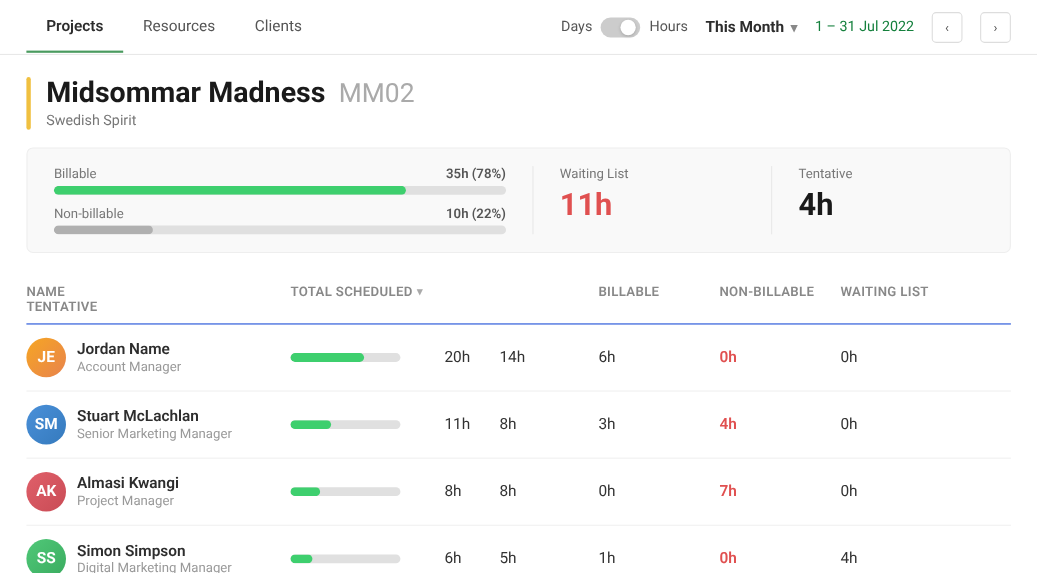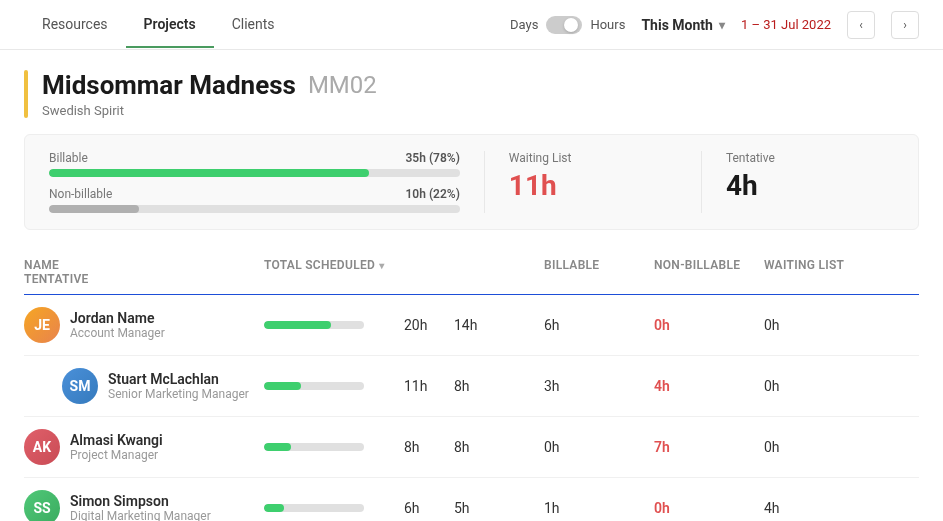--- a/index.html
+++ b/index.html
@@ -9,21 +9,21 @@
     .top-nav { display: flex; align-items: center; padding: 0 24px; border-bottom: 1px solid #e8e8e8; height: 50px; }
     .nav-tabs { display: flex; gap: 0; }
     .nav-tab { padding: 14px 18px; cursor: pointer; color: #555; font-size: 14px; border-bottom: 2px solid transparent; position: relative; }
     .nav-tab.active { color: #2d2d2d; font-weight: 600; border-bottom: 2px solid #4a9b5f; }
     .nav-controls { margin-left: auto; display: flex; align-items: center; gap: 16px; }
     .toggle-group { display: flex; align-items: center; gap: 8px; font-size: 13px; color: #555; }
     .toggle { width: 36px; height: 18px; background: #ccc; border-radius: 9px; position: relative; cursor: pointer; }
     .toggle-knob { width: 14px; height: 14px; background: #fff; border-radius: 50%; position: absolute; top: 2px; left: 2px; transition: left 0.2s; box-shadow: 0 1px 3px rgba(0,0,0,0.2); }
     .month-selector { display: flex; align-items: center; gap: 6px; font-size: 14px; font-weight: 700; color: #2d2d2d; cursor: pointer; }
     .month-selector .chevron { color: #888; font-size: 12px; }
-    .date-range { font-size: 13px; color: #b91c1c; }
+    .date-range { font-size: 13px; color: #15803d; }
     .nav-arrow { width: 28px; height: 28px; border: 1px solid #ddd; border-radius: 4px; display: flex; align-items: center; justify-content: center; cursor: pointer; font-size: 12px; color: #555; background: #fff; }
 
     
     .project-header { padding: 20px 24px 16px; display: flex; align-items: flex-start; }
     .project-accent { width: 4px; background: #f0c040; border-radius: 2px; margin-right: 14px; align-self: stretch; min-height: 44px; }
     .project-title-block {}
     .project-title { display: flex; align-items: center; gap: 12px; }
     .project-name { font-size: 26px; font-weight: 700; color: #1a1a1a; }
     .project-code { font-size: 24px; color: #aaa; font-weight: 400; }
     .project-subtitle { font-size: 13px; color: #777; margin-top: 3px; }
@@ -60,36 +60,36 @@
     .person-role { font-size: 12px; color: #999; }
     .scheduled-cell { display: flex; align-items: center; gap: 8px; }
     .mini-bar-bg { width: 100px; height: 8px; background: #e0e0e0; border-radius: 4px; overflow: hidden; }
     .mini-bar-fill { height: 100%; border-radius: 4px; background: #3ecf6e; }
     .cell-value { font-size: 14px; color: #333; }
     .cell-value.red { color: #e05050; font-weight: 600; }
     .sort-icon { font-size: 10px; color: #aaa; }
 
     
     .avatar-jordan { background: linear-gradient(135deg, #f6a623, #e8834d); }
-    .avatar-stuart { background: linear-gradient(135deg, #4a90d9, #357abd); margin-left: 38px; }
+    .avatar-stuart { background: linear-gradient(135deg, #4a90d9, #357abd); }
     .avatar-almasi { background: linear-gradient(135deg, #e0606a, #c94b55); }
     .avatar-simon { background: linear-gradient(135deg, #50c878, #3aab5f); }
 
     .avatar-placeholder { width: 100%; height: 100%; display: flex; align-items: center; justify-content: center; color: #fff; font-weight: 700; font-size: 14px; }
   </style>
 </head>
 <body>
 
 <div class="top-nav">
   <div class="nav-tabs">
+    <div class="nav-tab active">
+      <span>Projects</span>
+    </div>
     <div class="nav-tab">
       <span>Resources</span>
-    </div>
-    <div class="nav-tab active">
-      <span>Projects</span>
     </div>
     <div class="nav-tab">
       <span>Clients</span>
     </div>
   </div>
   <div class="nav-controls">
     <div class="toggle-group">
       <span>Days</span>
       <div class="toggle">
         <div class="toggle-knob" style="left:18px;"></div>

